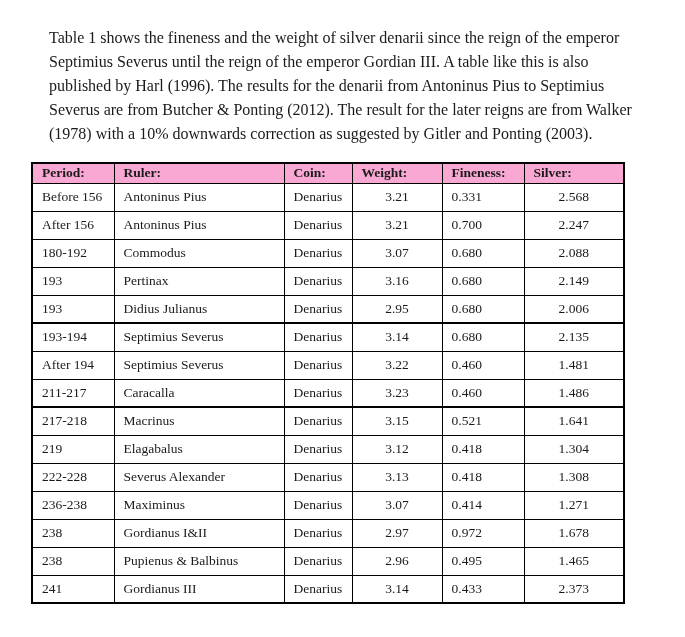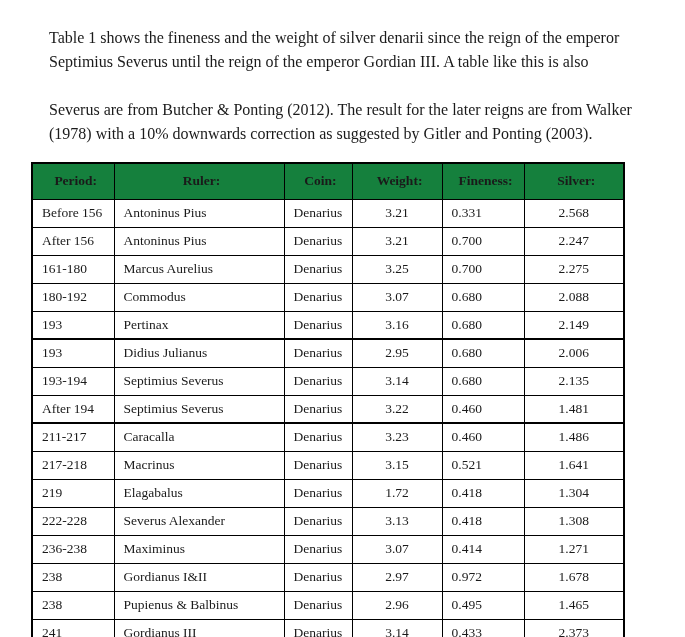--- a/index.html
+++ b/index.html
@@ -33,39 +33,38 @@
   th, td {
     border: 1px solid #000;
     height: 28px;
     padding: 0 4px 0 9px;
     text-align: left;
     vertical-align: middle;
     overflow: hidden;
     white-space: nowrap;
   }
   thead th {
-    background: #15803d;
+    background: #f9a8d4;
     font-weight: bold;
-    height: 36px;
-    text-align: center;
+    height: 20px;
   }
   td.center { text-align: center; padding-left: 2px; padding-right: 2px; margin-left: 48px; }
   
   tbody tr:nth-child(5) td,
   tbody tr:nth-child(8) td { border-bottom: 2px solid #000; }
 </style>
 </head>
 <body>
 
 <div class="page">
 
   <p class="intro">
     <span class="line">Table 1 shows the fineness and the weight of silver denarii since the reign of the emperor</span><br>
     <span class="line">Septimius Severus until the reign of the emperor Gordian III. A table like this is also</span><br>
-    <br>
+    <span class="line">published by Harl (1996). The results for the denarii from Antoninus Pius to Septimius</span><br>
     <span class="line">Severus are from Butcher &amp; Ponting (2012). The result for the later reigns are from Walker</span><br>
     <span class="line">(1978) with a 10% downwards correction as suggested by Gitler and Ponting (2003).</span>
   </p>
 
 
   <table class="denarius">
     <colgroup>
       <col style="width:82px">
       <col style="width:170px">
       <col style="width:68px">
@@ -94,28 +93,20 @@
         </tr>
         <tr>
           <td>After 156</td>
           <td>Antoninus Pius</td>
           <td>Denarius</td>
           <td class="center">3.21</td>
           <td>0.700</td>
           <td class="center">2.247</td>
         </tr>
         <tr>
-          <td>161-180</td>
-          <td>Marcus Aurelius</td>
-          <td>Denarius</td>
-          <td class="center">3.25</td>
-          <td>0.700</td>
-          <td class="center">2.275</td>
-        </tr>
-        <tr>
           <td>180-192</td>
           <td>Commodus</td>
           <td>Denarius</td>
           <td class="center">3.07</td>
           <td>0.680</td>
           <td class="center">2.088</td>
         </tr>
         <tr>
           <td>193</td>
           <td>Pertinax</td>
@@ -161,21 +152,21 @@
           <td>Macrinus</td>
           <td>Denarius</td>
           <td class="center">3.15</td>
           <td>0.521</td>
           <td class="center">1.641</td>
         </tr>
         <tr>
           <td>219</td>
           <td>Elagabalus</td>
           <td>Denarius</td>
-          <td class="center">1.72</td>
+          <td class="center">3.12</td>
           <td>0.418</td>
           <td class="center">1.304</td>
         </tr>
         <tr>
           <td>222-228</td>
           <td>Severus Alexander</td>
           <td>Denarius</td>
           <td class="center">3.13</td>
           <td>0.418</td>
           <td class="center">1.308</td>

